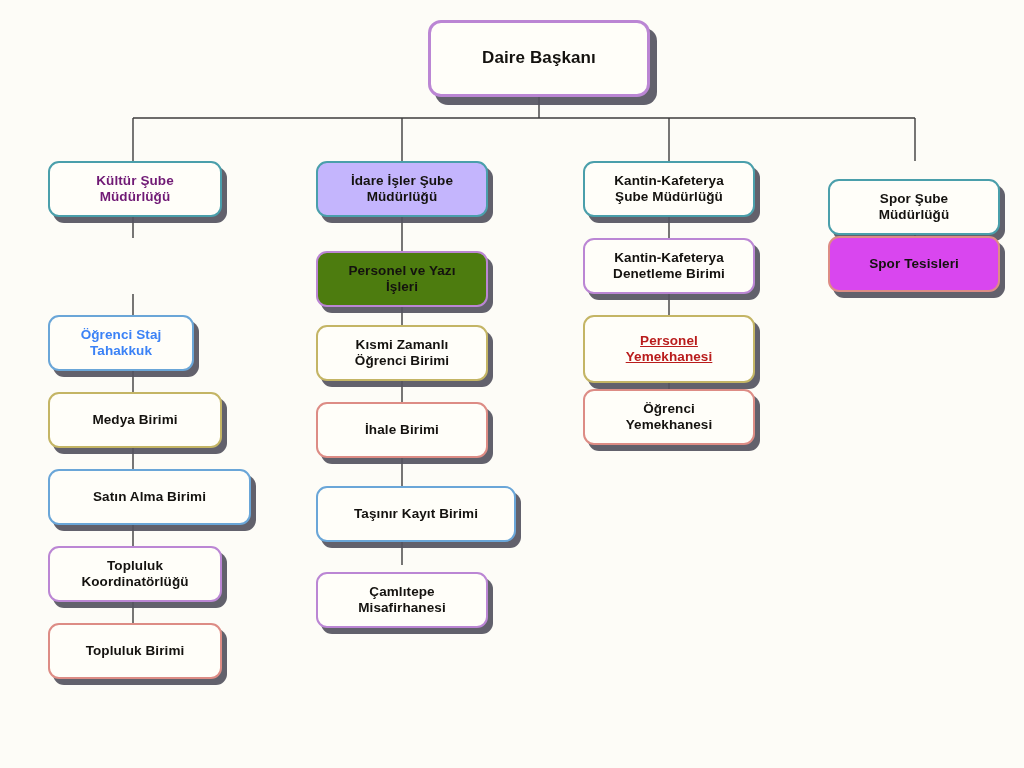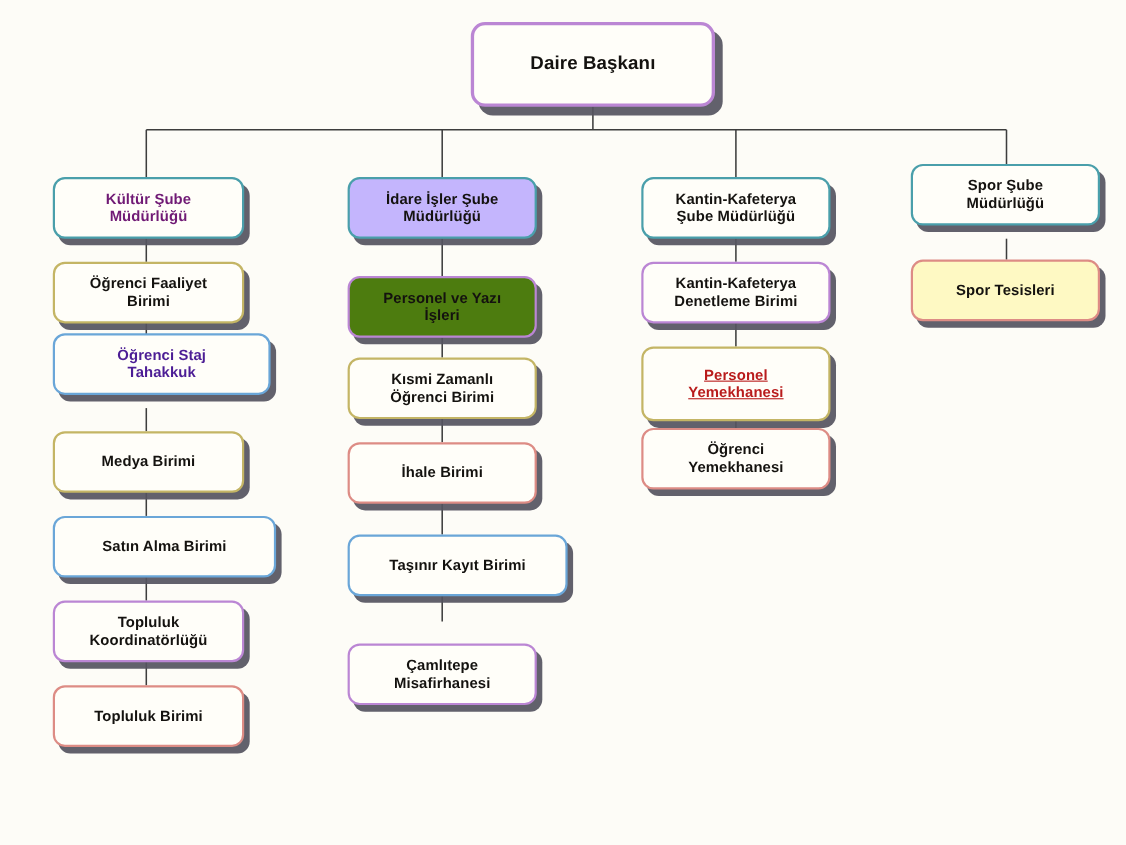--- a/index.html
+++ b/index.html
@@ -87,25 +87,21 @@
       <line x1="915" y1="118" x2="915" y2="161" stroke="#3d3d3d" stroke-width="1.4"></line>
       <line x1="915" y1="217" x2="915" y2="236" stroke="#3d3d3d" stroke-width="1.4"></line>
     </svg>
 <div class="node root" style="left: 428px; top: 20px; width: 222px; height: 77px; border-color: rgb(187, 134, 212); background: rgb(255, 254, 249); color: rgb(20, 18, 15);">
       <span class="node-label">Daire Başkanı</span>
     </div>
     <div class="node" style="left: 48px; top: 161px; width: 174px; height: 56px; border-color: rgb(74, 159, 171); background: rgb(255, 254, 249); color: #701a75;">
       <span class="node-label">Kültür Şube
 Müdürlüğü</span>
     </div>
-    <div class="node" style="left: 48px; top: 238px; width: 174px; height: 56px; border-color: rgb(196, 181, 101); background: rgb(255, 254, 249); color: rgb(20, 18, 15);">
-      <span class="node-label">Öğrenci Faaliyet
-Birimi</span>
-    </div>
-    <div class="node" style="left: 48px; top: 303px; width: 198px; height: 56px; border-color: rgb(106, 166, 216); background: rgb(255, 254, 249); color: #4c1d95;">
+    <div class="node" style="left: 48px; top: 315px; width: 146px; height: 56px; border-color: rgb(106, 166, 216); background: rgb(255, 254, 249); color: #3b82f6;">
       <span class="node-label">Öğrenci Staj
 Tahakkuk</span>
     </div>
     <div class="node" style="left: 48px; top: 392px; width: 174px; height: 56px; border-color: rgb(196, 181, 101); background: rgb(255, 254, 249); color: rgb(20, 18, 15);">
       <span class="node-label">Medya Birimi</span>
     </div>
     <div class="node" style="left: 48px; top: 469px; width: 203px; height: 56px; border-color: rgb(106, 166, 216); background: rgb(255, 254, 249); color: rgb(20, 18, 15);">
       <span class="node-label">Satın Alma Birimi</span>
     </div>
     <div class="node" style="left: 48px; top: 546px; width: 174px; height: 56px; border-color: rgb(187, 134, 212); background: rgb(255, 254, 249); color: rgb(20, 18, 15);">
@@ -126,40 +122,40 @@
     <div class="node" style="left: 316px; top: 325px; width: 172px; height: 56px; border-color: rgb(196, 181, 101); background: rgb(255, 254, 249); color: rgb(20, 18, 15);">
       <span class="node-label">Kısmi Zamanlı
 Öğrenci Birimi</span>
     </div>
     <div class="node" style="left: 316px; top: 402px; width: 172px; height: 56px; border-color: rgb(221, 140, 133); background: rgb(255, 254, 249); color: rgb(20, 18, 15);">
       <span class="node-label">İhale Birimi</span>
     </div>
     <div class="node" style="left: 316px; top: 486px; width: 200px; height: 56px; border-color: rgb(106, 166, 216); background: rgb(255, 254, 249); color: rgb(20, 18, 15);">
       <span class="node-label">Taşınır Kayıt Birimi</span>
     </div>
-    <div class="node" style="left: 316px; top: 585px; width: 172px; height: 56px; border-color: rgb(187, 134, 212); background: rgb(255, 254, 249); color: rgb(20, 18, 15); justify-content: center;">
+    <div class="node" style="left: 316px; top: 572px; width: 172px; height: 56px; border-color: rgb(187, 134, 212); background: rgb(255, 254, 249); color: rgb(20, 18, 15); justify-content: center;">
       <span class="node-label">Çamlıtepe
 Misafirhanesi</span>
     </div>
     <div class="node" style="left: 583px; top: 161px; width: 172px; height: 56px; border-color: rgb(74, 159, 171); background: rgb(255, 254, 249); color: rgb(20, 18, 15);">
       <span class="node-label">Kantin-Kafeterya
 Şube Müdürlüğü</span>
     </div>
     <div class="node" style="left: 583px; top: 238px; width: 172px; height: 56px; border-color: rgb(187, 134, 212); background: rgb(255, 254, 249); color: rgb(20, 18, 15);">
       <span class="node-label">Kantin-Kafeterya
 Denetleme Birimi</span>
     </div>
     <div class="node" style="left: 583px; top: 315px; width: 172px; height: 68px; border-color: rgb(196, 181, 101); background: rgb(255, 254, 249); color: #b91c1c; text-decoration: underline;">
       <span class="node-label">Personel
 Yemekhanesi</span>
     </div>
     <div class="node" style="left: 583px; top: 389px; width: 172px; height: 56px; border-color: rgb(221, 140, 133); background: rgb(255, 254, 249); color: rgb(20, 18, 15);">
       <span class="node-label">Öğrenci
 Yemekhanesi</span>
     </div>
-    <div class="node" style="left: 828px; top: 149px; width: 172px; height: 56px; border-color: rgb(74, 159, 171); background: rgb(255, 254, 249); color: rgb(20, 18, 15);">
+    <div class="node" style="left: 828px; top: 179px; width: 172px; height: 56px; border-color: rgb(74, 159, 171); background: rgb(255, 254, 249); color: rgb(20, 18, 15);">
       <span class="node-label">Spor Şube
 Müdürlüğü</span>
     </div>
-    <div class="node" style="left: 828px; top: 236px; width: 172px; height: 56px; border-color: rgb(221, 140, 133); background: #fef9c3; color: rgb(20, 18, 15);">
+    <div class="node" style="left: 828px; top: 236px; width: 172px; height: 56px; border-color: rgb(221, 140, 133); background: #d946ef; color: rgb(20, 18, 15);">
       <span class="node-label">Spor Tesisleri</span>
     </div>
   </div>
 
 </body></html>

